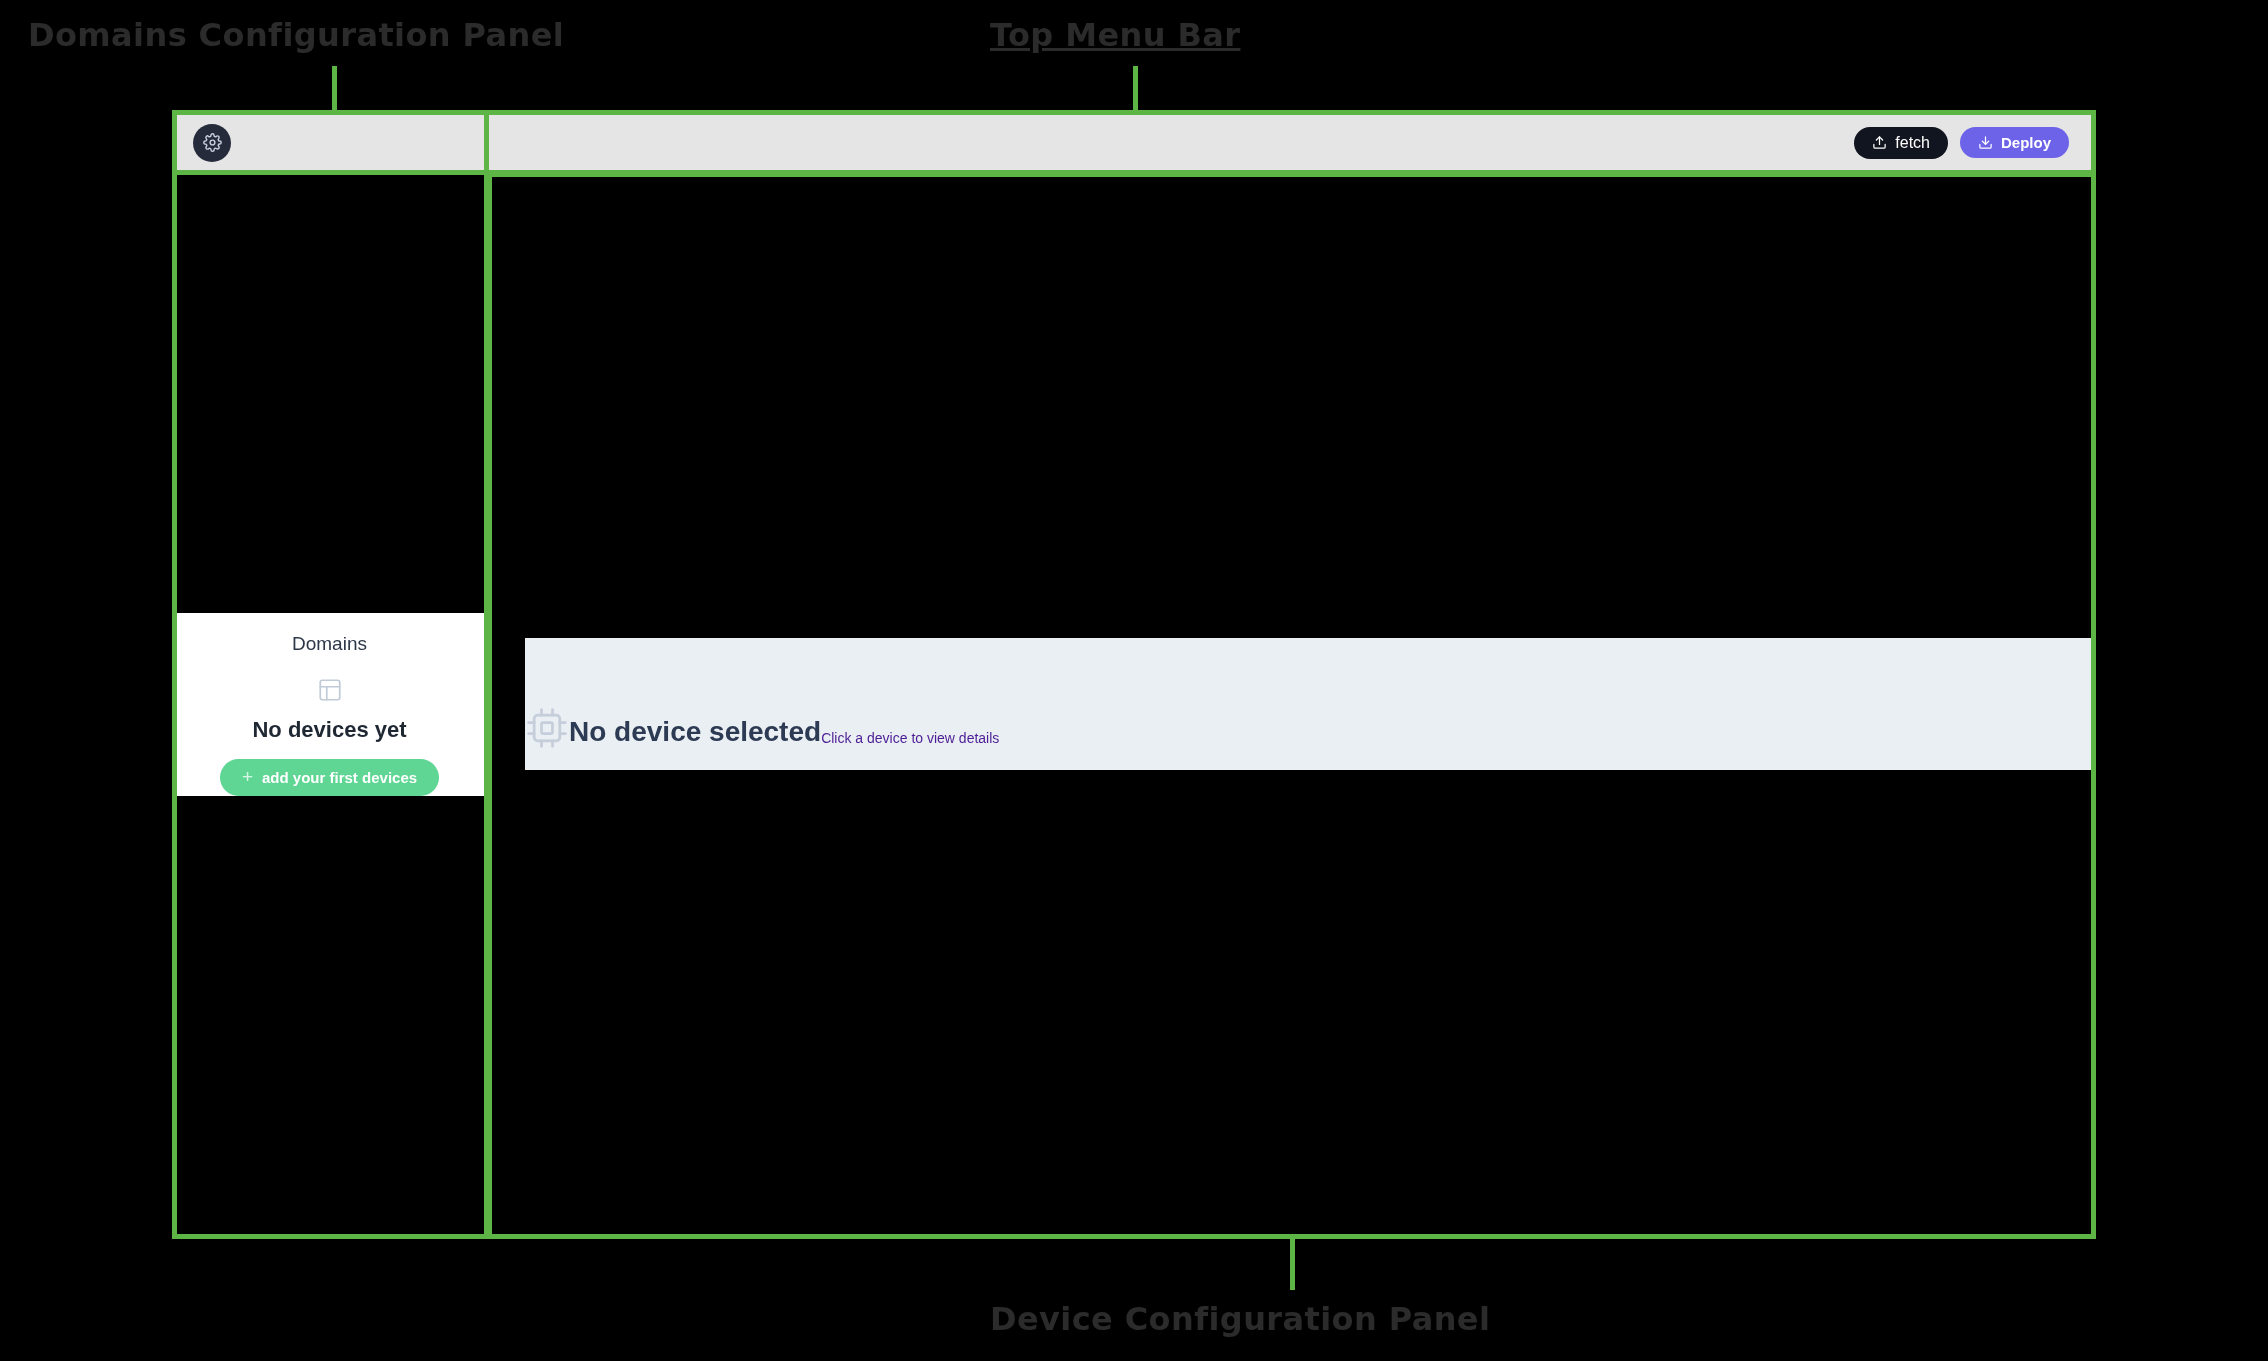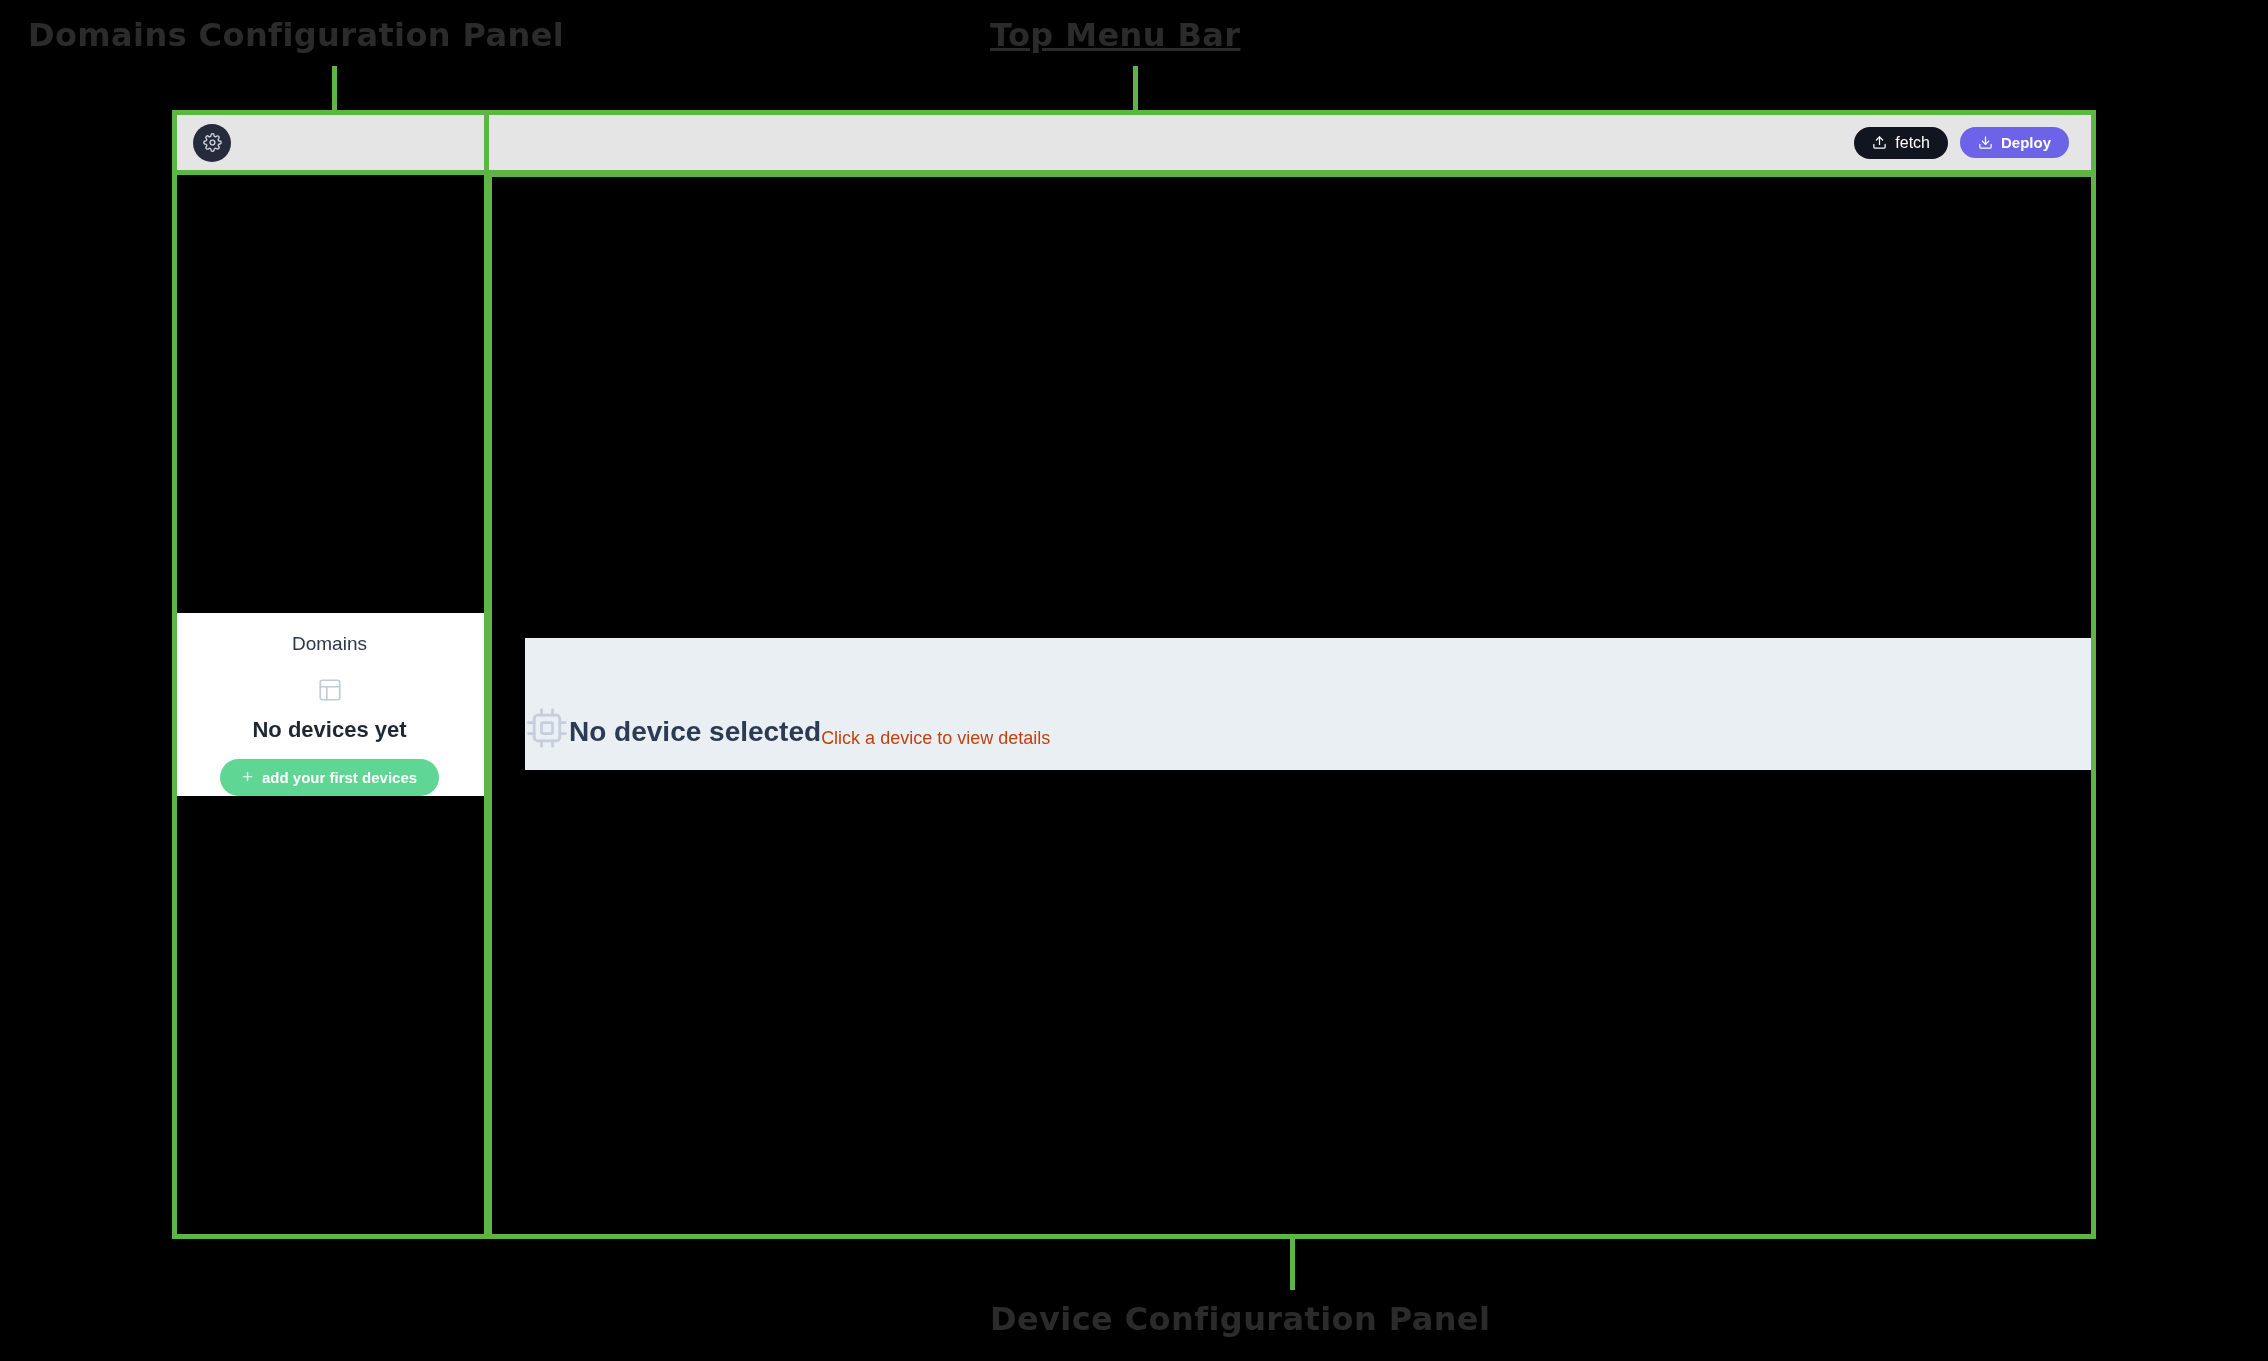--- a/index.html
+++ b/index.html
@@ -196,22 +196,22 @@
   #device-empty-icon svg { display: block; }
 
   #device-empty-title {
     font-size: 28px;
     font-weight: bold;
     color: #2d3a53;
     margin-bottom: 12px;
   }
 
   #device-empty-sub {
-    font-size: 18px;
-    color: #c2410c;
+    font-size: 14px;
+    color: #4c1d95;
   }
 </style>
 </head>
 <body>
 
 <div id="stage">
 
   <div class="anno-label" id="anno-domains">Domains Configuration Panel</div>
   <div class="anno-line" id="line-domains"></div>
 

